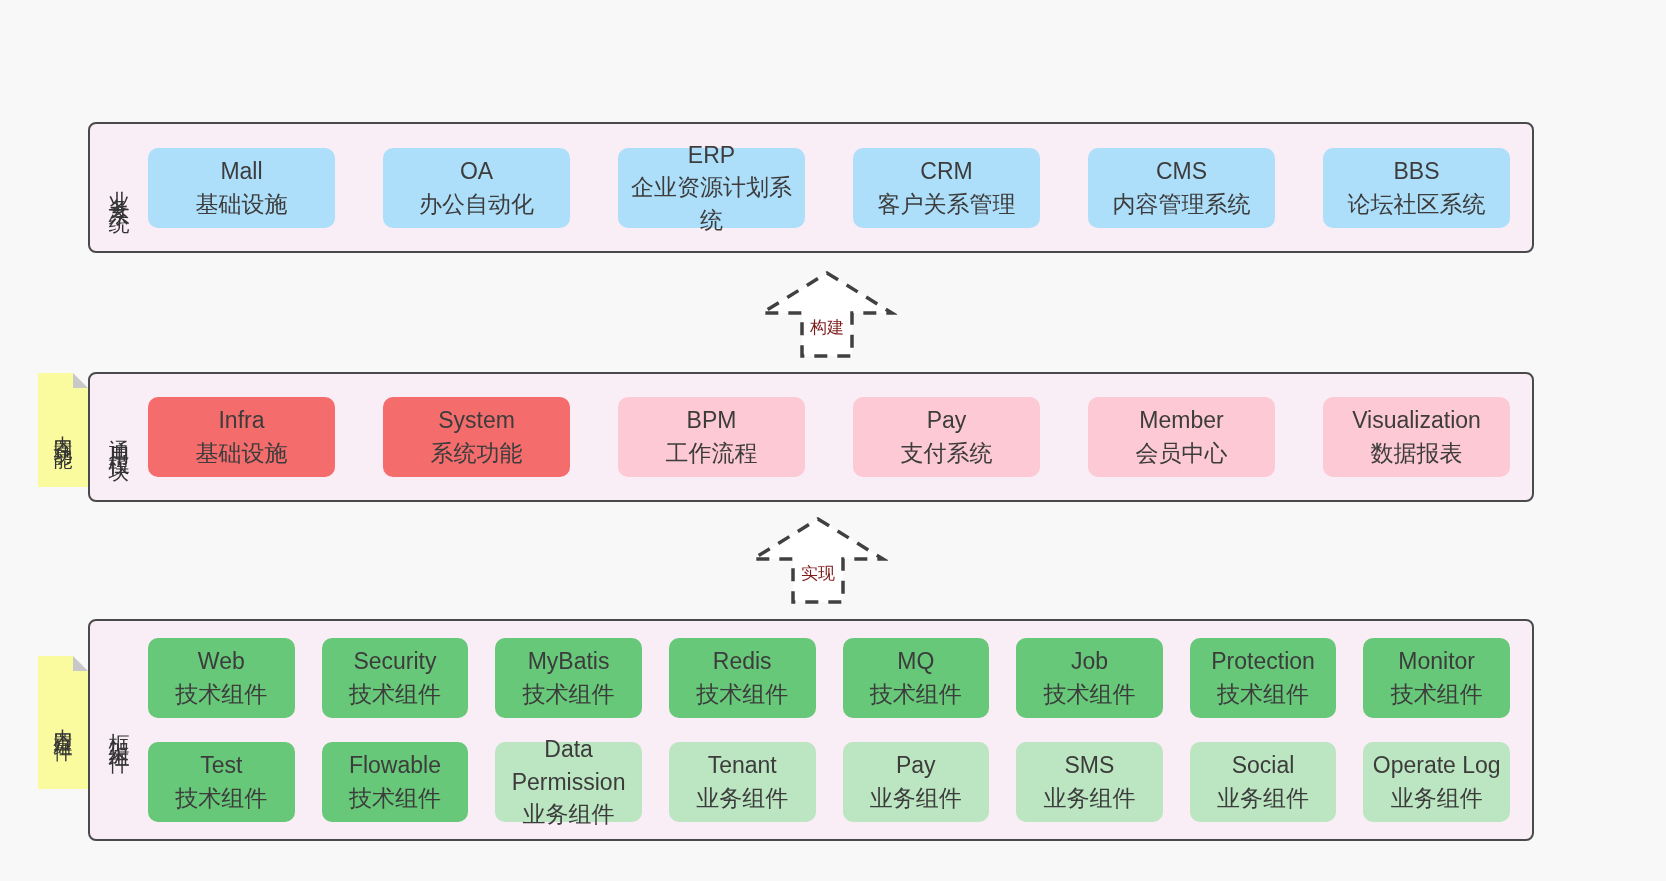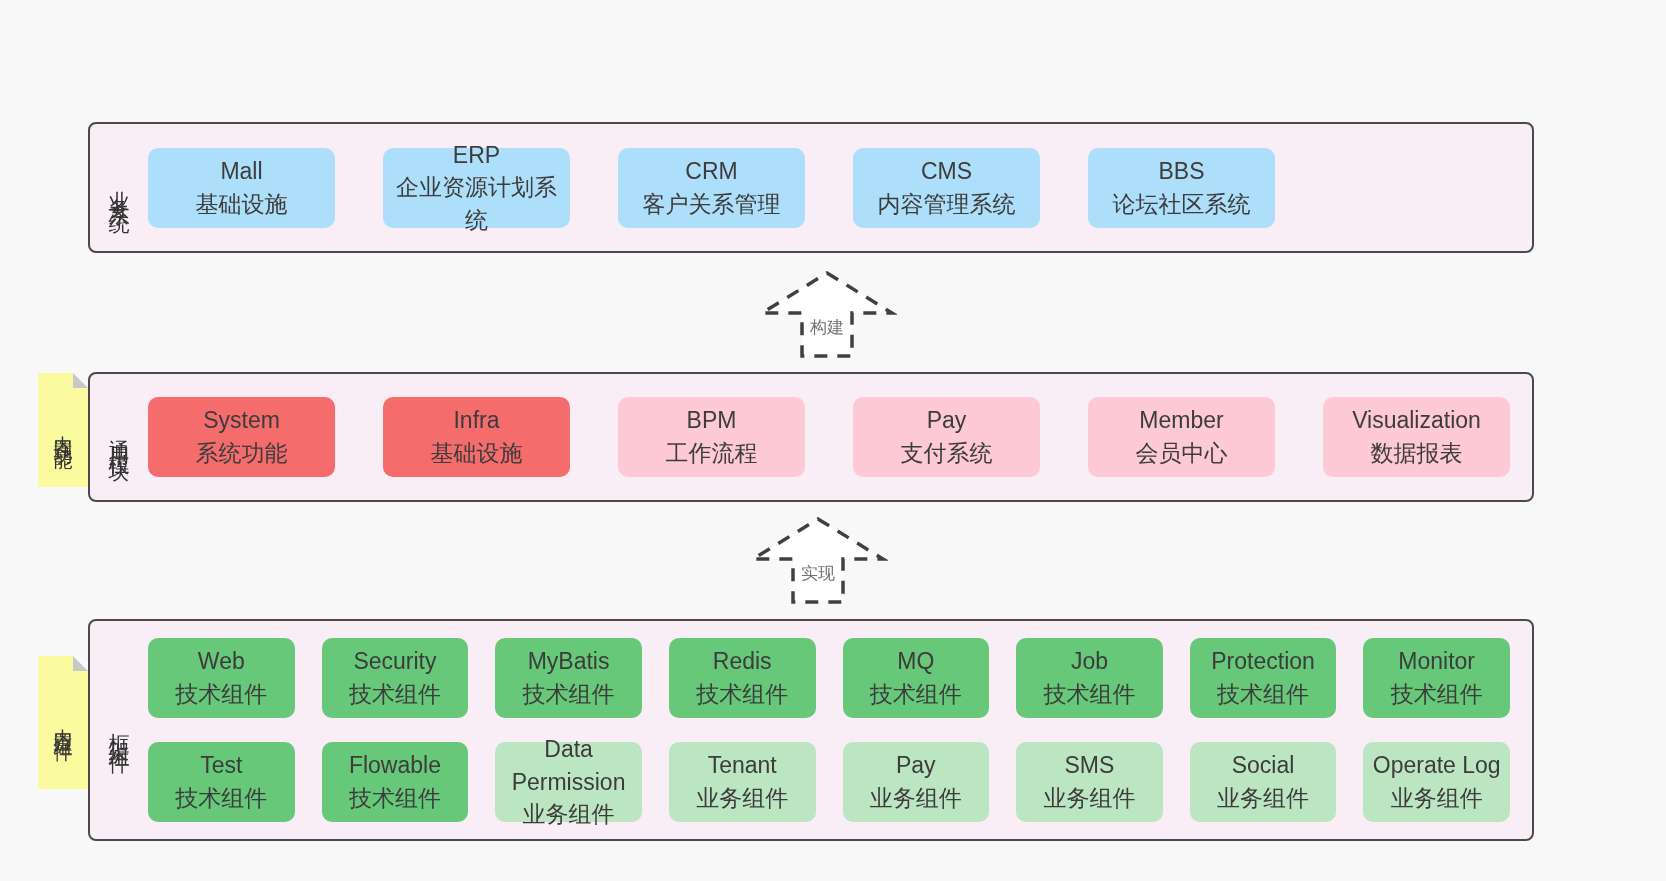--- a/index.html
+++ b/index.html
@@ -105,36 +105,40 @@
   #arrow-build     { left: 757px; top: 270px; }
   #arrow-implement { left: 748px; top: 516px; }
   .arrow svg { display: block; width: 140px; height: 90px; }
   .arrow-label {
     position: absolute;
     left: 50%; top: 46px;
     transform: translateX(-50%);
     background: #ffffff;
     padding: 0 3px;
     font-size: 17px;
-    color: #737373;
+    color: #7f1d1d;
     white-space: nowrap;
   }
 </style>
 </head>
 <body>
 
 <div id="canvas">
 
   <section class="layer" id="layer-business">
     <div class="layer-label">业务系统</div>
     <div class="box-area">
       <div class="box-row cols-6">
         <div class="box blue">
           <span>Mall</span>
           <span>基础设施</span>
+        </div>
+        <div class="box blue">
+          <span>OA</span>
+          <span>办公自动化</span>
         </div>
         <div class="box blue">
           <span>ERP</span>
           <span>企业资源计划系统</span>
         </div>
         <div class="box blue">
           <span>CRM</span>
           <span>客户关系管理</span>
         </div>
         <div class="box blue">
@@ -158,26 +162,26 @@
 
   <div class="note" id="note-modules">
     <span class="note-text">内置功能</span>
   </div>
 
   <section class="layer" id="layer-modules">
     <div class="layer-label">通用模块</div>
     <div class="box-area">
       <div class="box-row cols-6">
         <div class="box red">
+          <span>Infra</span>
+          <span>基础设施</span>
+        </div>
+        <div class="box red">
           <span>System</span>
           <span>系统功能</span>
-        </div>
-        <div class="box red">
-          <span>Infra</span>
-          <span>基础设施</span>
         </div>
         <div class="box pink">
           <span>BPM</span>
           <span>工作流程</span>
         </div>
         <div class="box pink">
           <span>Pay</span>
           <span>支付系统</span>
         </div>
         <div class="box pink">

